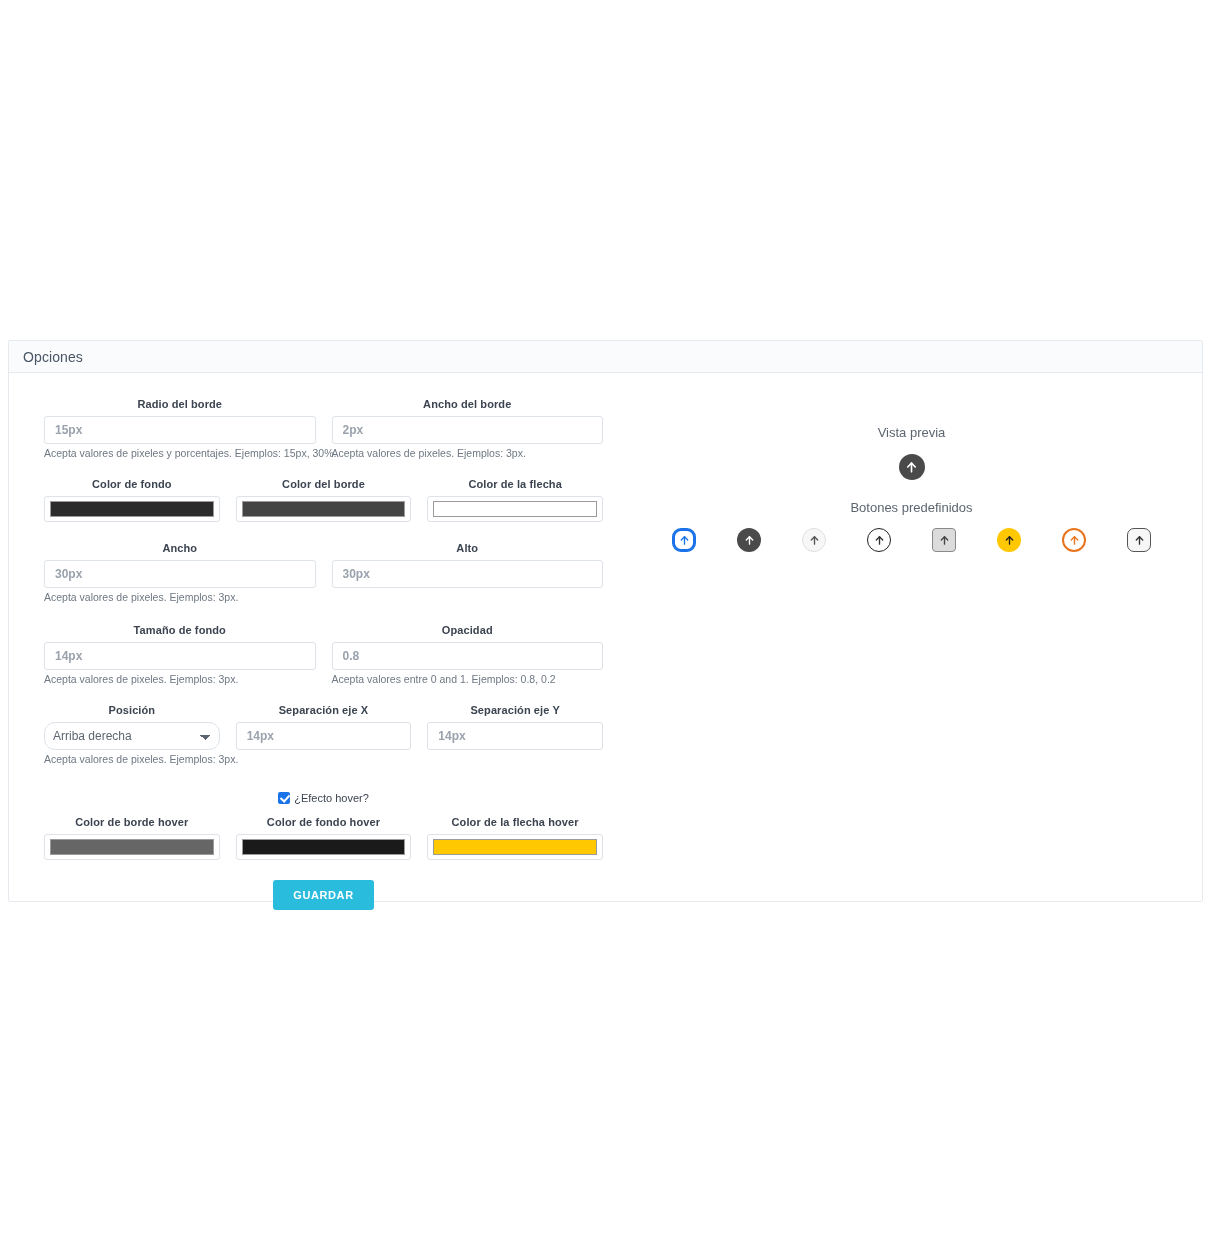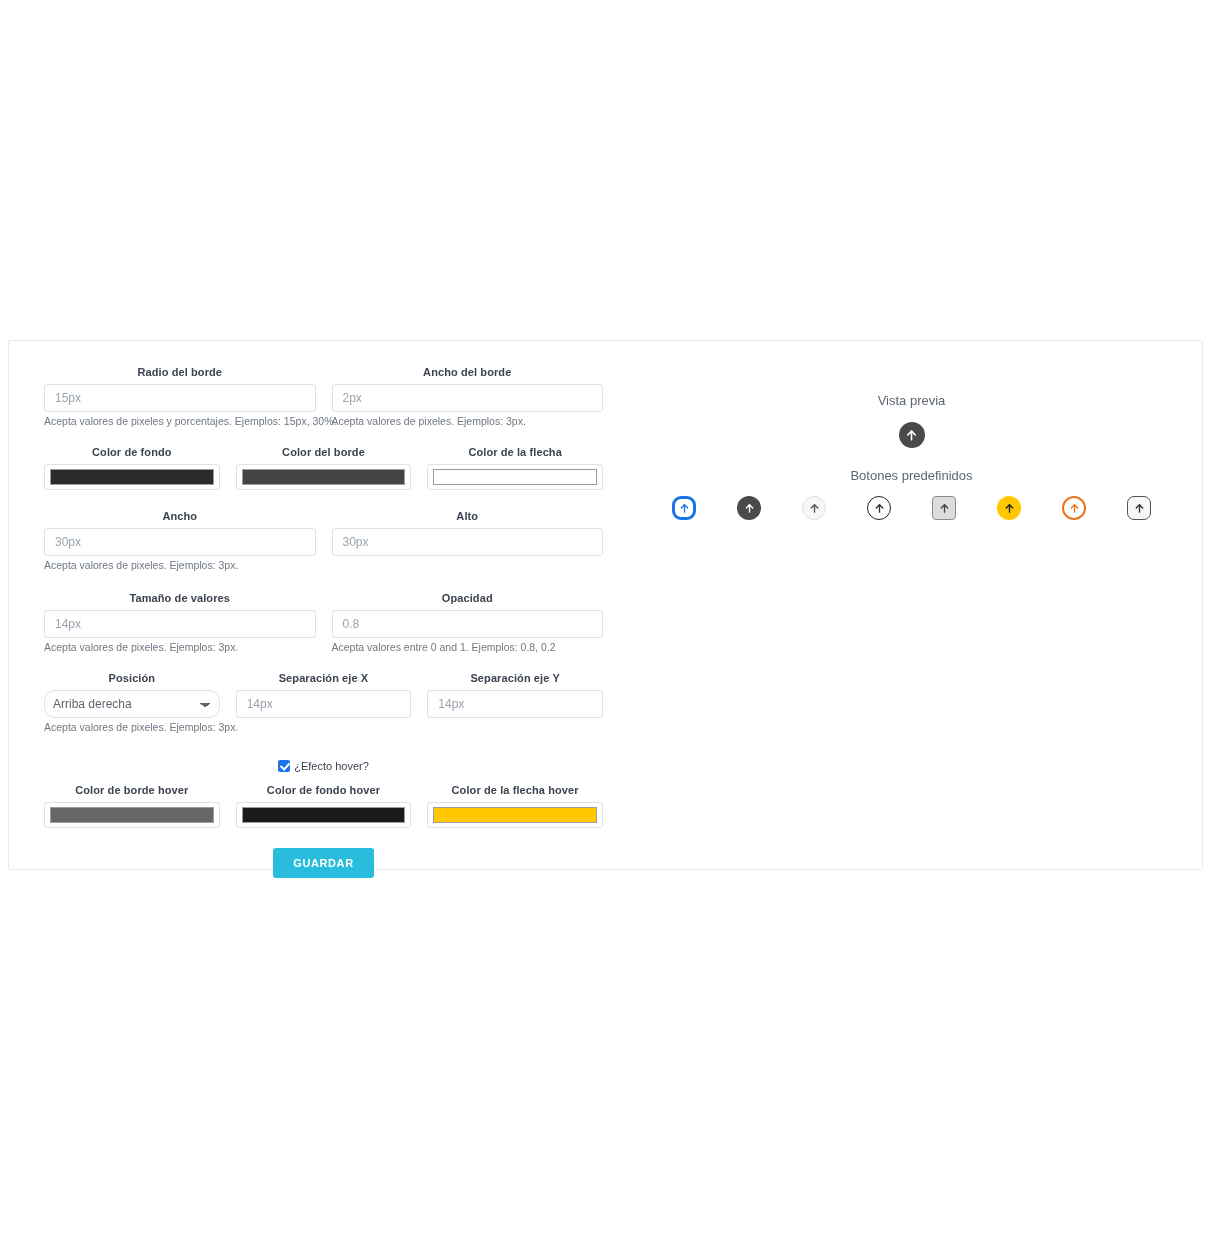--- a/index.html
+++ b/index.html
@@ -71,20 +71,21 @@
     height: 28px;
     line-height: 26px;
     padding: 0 10px;
     font-size: 12px;
     color: #9aa3ad;
     background: #ffffff;
     border: 1px solid #dde3e9;
     border-radius: 3px;
     font-family: "Liberation Sans", sans-serif;
     outline: none;
+    font-weight: bold;
   }
   .finput::placeholder { color: #9aa3ad; opacity: 1; }
 
   .fselect {
     display: block;
     width: 100%;
     height: 28px;
     padding: 0 8px;
     font-size: 12px;
     color: #5d6670;
@@ -218,20 +219,23 @@
     cursor: pointer;
   }
 </style>
 </head>
 <body>
 
 <div id="root">
 
   <div class="panel">
 
+    <div class="panel-head">
+      <span class="panel-head-title">Opciones</span>
+    </div>
 
     <div class="panel-body">
 
       <div class="form-col">
 
         <div class="row two">
           <div class="field">
             <label class="flabel">Radio del borde</label>
             <input class="finput" type="text" placeholder="15px" style="">
             <span class="fhint">Acepta valores de pixeles y porcentajes. Ejemplos: 15px, 30%.</span>
@@ -277,21 +281,21 @@
           <div class="field">
             <label class="flabel">Alto</label>
             <input class="finput" type="text" placeholder="30px" style="">
           </div>
         </div>
 
         <div class="spacer-20"></div>
 
         <div class="row two">
           <div class="field">
-            <label class="flabel">Tamaño de valores</label>
+            <label class="flabel">Tamaño de fondo</label>
             <input class="finput" type="text" placeholder="14px" style="">
             <span class="fhint">Acepta valores de pixeles. Ejemplos: 3px.</span>
           </div>
           <div class="field">
             <label class="flabel">Opacidad</label>
             <input class="finput" type="text" placeholder="0.8" style="">
             <span class="fhint">Acepta valores entre 0 and 1. Ejemplos: 0.8, 0.2</span>
           </div>
         </div>
 

